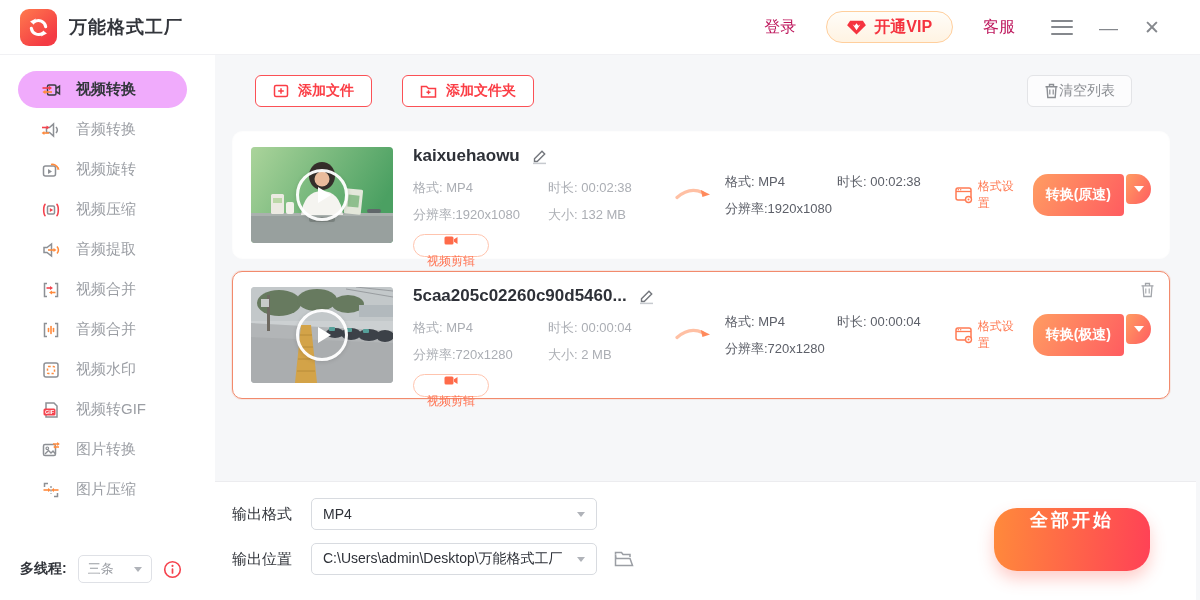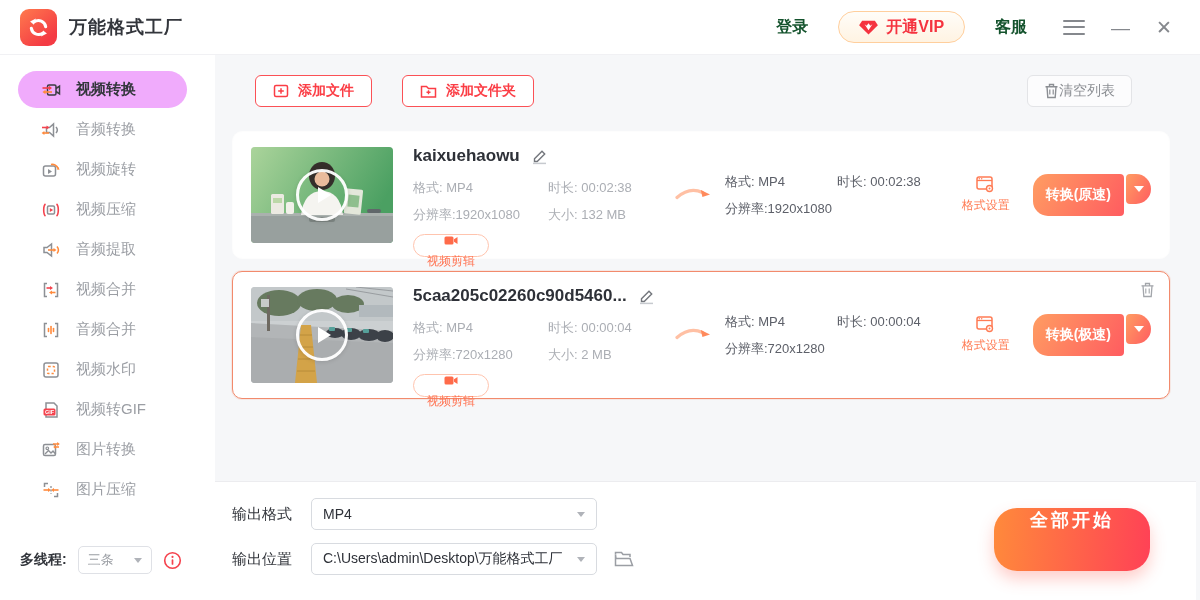--- a/index.html
+++ b/index.html
@@ -1,33 +1,33 @@
 <!DOCTYPE html>
 <html><head>
 <meta charset="utf-8">
 <style>
   html,body{margin:0;padding:0;}
   body{width:1200px;height:600px;font-family:"Liberation Sans",sans-serif;background:#fff;overflow:hidden;position:relative;-webkit-font-smoothing:antialiased;}
   
-  .titlebar{height:55px;background:#fff;border-bottom:1px solid #f1f1f4;display:flex;align-items:center;padding:0 28px 0 20px;box-sizing:border-box;position:relative;z-index:5;}
+  .titlebar{height:55px;background:#fff;border-bottom:1px solid #f1f1f4;display:flex;align-items:center;padding:0 40px 0 20px;box-sizing:border-box;position:relative;z-index:5;}
   .logo{width:37px;height:37px;border-radius:9px;background:linear-gradient(140deg,#ff7a4e 0%,#f43b44 80%);display:flex;align-items:center;justify-content:center;flex:none;}
   .app-title{font-size:18px;color:#33363c;font-weight:700;margin-left:12px;letter-spacing:1px;}
   .tb-right{margin-left:auto;display:flex;align-items:center;gap:30px;}
-  .tb-link{font-size:16px;color:#14532d;font-weight:700;cursor:default;}
+  .tb-link{font-size:16px;color:#be185d;font-weight:400;cursor:default;}
   .vip-btn{display:flex;align-items:center;gap:8px;height:32px;padding:0 20px;border-radius:17px;border:1px solid #ffcf9d;background:linear-gradient(180deg,#fffdf9,#fff3e2);color:#f5333f;font-size:16px;font-weight:700;box-sizing:border-box;}
   .win-controls{display:flex;align-items:center;gap:26px;margin-left:6px;}
   .hamburger{display:flex;flex-direction:column;gap:4.5px;width:22px;cursor:pointer;}
   .hamburger span{display:block;height:2px;background:#85888d;border-radius:1px;}
   .win-glyph{font-size:19px;color:#85888d;line-height:1;cursor:pointer;font-weight:400;}
   
   .sidebar{position:absolute;left:0;top:55px;bottom:0;width:215px;background:#fff;box-sizing:border-box;padding-top:16px;}
   .side-item{height:37px;margin:0 28px 3px 18px;border-radius:19px;display:flex;align-items:center;padding-left:23px;gap:15px;font-size:15px;color:#9b9ea4;cursor:pointer;}
   .side-item .ic{width:20px;height:20px;flex:none;display:flex;align-items:center;justify-content:center;}
   .side-item.active{background:#f0abfc;color:#33363c;font-weight:700;}
-  .thread-row{position:absolute;left:20px;bottom:26px;display:flex;align-items:center;gap:11px;}
+  .thread-row{position:absolute;left:20px;bottom:17px;display:flex;align-items:center;gap:11px;}
   .thread-label{font-size:14px;color:#33363c;font-weight:700;}
   .mini-select{width:74px;height:28px;border:1px solid #dfe1e6;border-radius:5px;background:#fff;display:flex;align-items:center;padding:0 9px;box-sizing:border-box;font-size:13px;color:#9b9ea4;}
   .caret{width:0;height:0;border-left:4.5px solid transparent;border-right:4.5px solid transparent;border-top:5.5px solid #b0b3b9;margin-left:auto;}
   
   .main{position:absolute;left:215px;top:55px;right:0;bottom:0;background:#f6f7f9;}
   .toolbar{display:flex;align-items:center;padding:20px 68px 0 40px;}
   .btn-red{display:inline-flex;align-items:center;gap:9px;height:32px;padding:0 17px;border:1px solid #fb5156;border-radius:6px;background:#fff;color:#fb3d45;font-size:14px;font-weight:700;cursor:pointer;box-sizing:border-box;}
   .btn-red + .btn-red{margin-left:30px;}
   .btn-gray{margin-left:auto;display:inline-flex;align-items:center;height:32px;padding:0 16px;border:1px solid #e3e4e7;border-radius:6px;background:#fcfcfd;color:#8b8e93;font-size:14px;cursor:pointer;box-sizing:border-box;}
   
@@ -38,21 +38,21 @@
   .thumb svg{display:block;}
   .play-ov{position:absolute;inset:0;display:flex;align-items:center;justify-content:center;cursor:pointer;}
   .play-circle{width:46px;height:46px;border:3px solid rgba(255,255,255,.95);border-radius:50%;display:flex;align-items:center;justify-content:center;box-shadow:0 1px 4px rgba(0,0,0,.12);}
   .play-tri{width:0;height:0;border-left:13px solid #fff;border-top:8px solid transparent;border-bottom:8px solid transparent;margin-left:4px;}
   .finfo{margin-left:20px;width:262px;height:98px;flex:none;}
   .ftitle{display:flex;align-items:center;gap:11px;font-size:17px;font-weight:700;color:#2e3138;line-height:20px;}
   .meta{display:grid;grid-template-columns:135px auto;row-gap:9px;margin-top:13px;font-size:13px;color:#abaeb4;}
   .clip-btn{margin-top:10px;display:inline-flex;align-items:center;gap:7px;height:23px;padding:0 13px;border:1px solid #ffc4ae;border-radius:12px;background:#fff;color:#ff7453;font-size:12px;cursor:pointer;box-sizing:border-box;flex-direction:column;}
   .swoosh{flex:none;margin:0 14px 0 0;}
   .dst{flex:none;width:228px;display:grid;grid-template-columns:112px auto;row-gap:9px;font-size:13px;color:#5d6069;}
-  .fmtset{flex:none;margin-left:auto;width:62px;display:flex;flex-direction:column;align-items:center;gap:4px;color:#ff7b54;font-size:12px;cursor:pointer;}
+  .fmtset{flex:none;margin-left:auto;width:62px;display:flex;flex-direction:row;align-items:center;gap:4px;color:#ff7b54;font-size:12px;cursor:pointer;}
   .cvt{display:flex;gap:2px;margin-left:16px;flex:none;}
   .cvt-main{height:42px;padding:0 13px;border-radius:15px 4px 4px 15px;background:linear-gradient(120deg,#ff9d62,#ff5c60);color:#fff;font-size:14px;font-weight:700;display:flex;align-items:center;cursor:pointer;}
   .cvt-dd{width:25px;height:30px;border-radius:4px 15px 15px 4px;background:linear-gradient(120deg,#ff9d62,#ff5c60);display:flex;align-items:center;justify-content:center;cursor:pointer;}
   .cvt-dd i{width:0;height:0;border-left:5px solid transparent;border-right:5px solid transparent;border-top:6px solid #fff;}
   .trash-mini{position:absolute;top:10px;right:14px;cursor:pointer;line-height:0;}
   
   .bottom{position:absolute;left:0;right:4px;bottom:0;height:119px;background:#fff;border-top:1px solid #ececef;box-sizing:border-box;padding:16px 0 0 17px;}
   .out-row{display:flex;align-items:center;margin-bottom:13px;}
   .out-label{width:79px;font-size:15px;color:#33363c;flex:none;}
   .select{width:286px;height:32px;border:1px solid #d8dbe0;border-radius:5px;background:#fff;display:flex;align-items:center;padding:0 11px;box-sizing:border-box;font-size:14px;color:#2e3138;cursor:pointer;}

